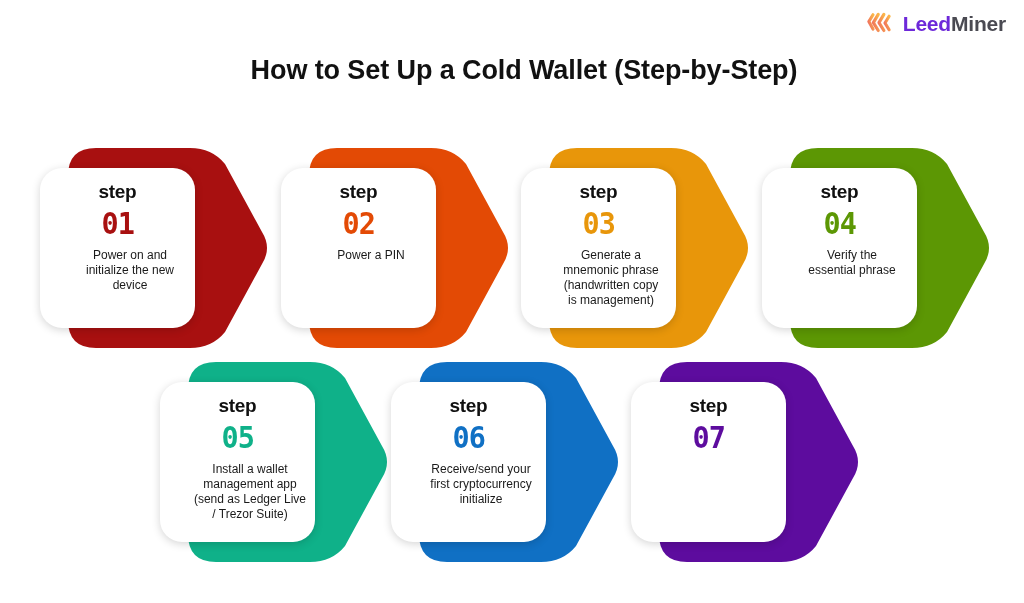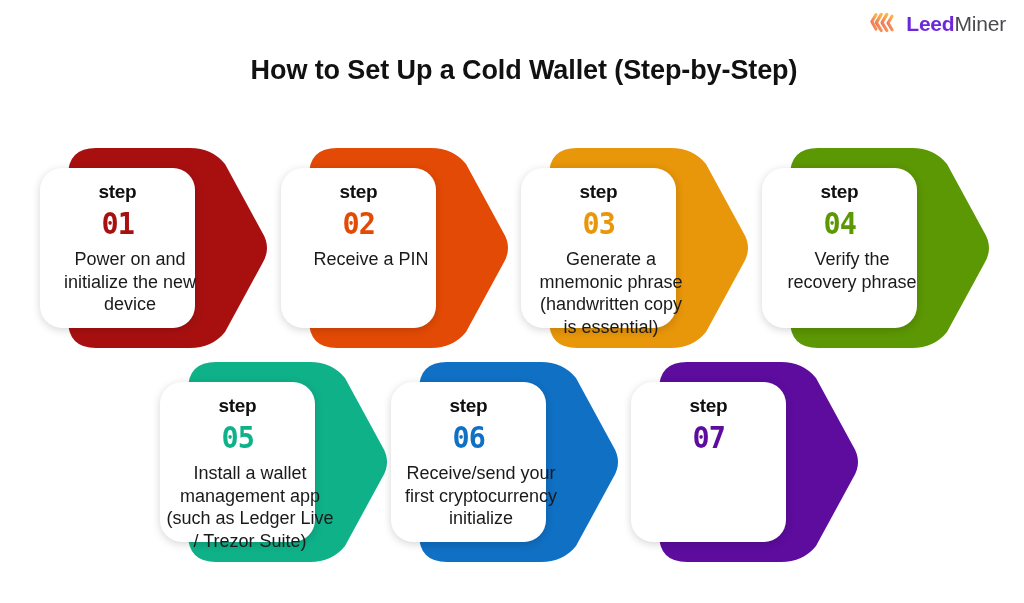--- a/index.html
+++ b/index.html
@@ -30,21 +30,21 @@
     height: 30px;
     display: block;
   }
   .brand-text {
     font-size: 21px;
     letter-spacing: -0.2px;
     white-space: nowrap;
     line-height: 1;
   }
   .brand-text .b-strong { font-weight: bold; color: #6d28d9; }
-  .brand-text .b-light  { font-weight: normal; color: #4a4a52; }
+  .brand-text .b-light  { font-weight: bold; color: #4a4a52; }
 
   
   .page-title {
     position: absolute;
     top: 55px;
     left: 0;
     width: 1024px;
     text-align: center;
     font-size: 27px;
     font-weight: bold;
@@ -105,21 +105,21 @@
     font-size: 31px;
     font-weight: bold;
     line-height: 1;
     margin-top: 7px;
     letter-spacing: -1px;
     transform: scaleX(0.92);
   }
 
   .step-desc {
     margin-top: 9px;
-    font-size: 18px;
+    font-size: 12px;
     line-height: 1.26;
     color: #1a1a1a;
     text-align: center;
     width: 172px;
     margin-left: auto;
     margin-right: auto;
     white-space: pre-line;
   }
 </style>
 </head>
@@ -158,57 +158,57 @@
 device</div>
       </div>
     </div>
     <div class="step" style="left: 281px; top: 148px;">
       <svg class="step-arrow" viewBox="0 0 232 200">
         <path d="M56 0 L150 0 Q172 0 185 16 L222 84 Q232 100 222 116 L185 184 Q172 200 150 200 L56 200 Q28 200 28 172 L28 28 Q28 0 56 0 Z" fill="#E34A05"></path>
       </svg>
       <div class="step-card">
         <div class="step-word">step</div>
         <div class="step-num" style="color: rgb(227, 74, 5);">02</div>
-        <div class="step-desc">Receive a PIN</div>
+        <div class="step-desc">Power a PIN</div>
       </div>
     </div>
     <div class="step" style="left: 521px; top: 148px;">
       <svg class="step-arrow" viewBox="0 0 232 200">
         <path d="M56 0 L150 0 Q172 0 185 16 L222 84 Q232 100 222 116 L185 184 Q172 200 150 200 L56 200 Q28 200 28 172 L28 28 Q28 0 56 0 Z" fill="#E8960A"></path>
       </svg>
       <div class="step-card">
         <div class="step-word">step</div>
         <div class="step-num" style="color: rgb(232, 150, 10);">03</div>
         <div class="step-desc">Generate a
 mnemonic phrase
 (handwritten copy
-is essential)</div>
+is management)</div>
       </div>
     </div>
     <div class="step" style="left: 762px; top: 148px;">
       <svg class="step-arrow" viewBox="0 0 232 200">
         <path d="M56 0 L150 0 Q172 0 185 16 L222 84 Q232 100 222 116 L185 184 Q172 200 150 200 L56 200 Q28 200 28 172 L28 28 Q28 0 56 0 Z" fill="#5C9704"></path>
       </svg>
       <div class="step-card">
         <div class="step-word">step</div>
         <div class="step-num" style="color: rgb(92, 151, 4);">04</div>
         <div class="step-desc">Verify the
-recovery phrase</div>
+essential phrase</div>
       </div>
     </div>
     <div class="step" style="left: 160px; top: 362px;">
       <svg class="step-arrow" viewBox="0 0 232 200">
         <path d="M56 0 L150 0 Q172 0 185 16 L222 84 Q232 100 222 116 L185 184 Q172 200 150 200 L56 200 Q28 200 28 172 L28 28 Q28 0 56 0 Z" fill="#0FB189"></path>
       </svg>
       <div class="step-card">
         <div class="step-word">step</div>
         <div class="step-num" style="color: rgb(15, 177, 137);">05</div>
         <div class="step-desc">Install a wallet
 management app
-(such as Ledger Live
+(send as Ledger Live
 / Trezor Suite)</div>
       </div>
     </div>
     <div class="step" style="left: 391px; top: 362px;">
       <svg class="step-arrow" viewBox="0 0 232 200">
         <path d="M56 0 L150 0 Q172 0 185 16 L222 84 Q232 100 222 116 L185 184 Q172 200 150 200 L56 200 Q28 200 28 172 L28 28 Q28 0 56 0 Z" fill="#1070C4"></path>
       </svg>
       <div class="step-card">
         <div class="step-word">step</div>
         <div class="step-num" style="color: rgb(16, 112, 196);">06</div>

